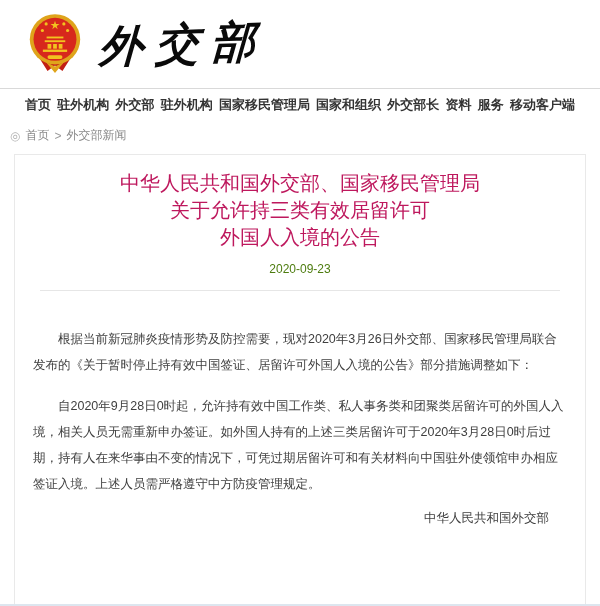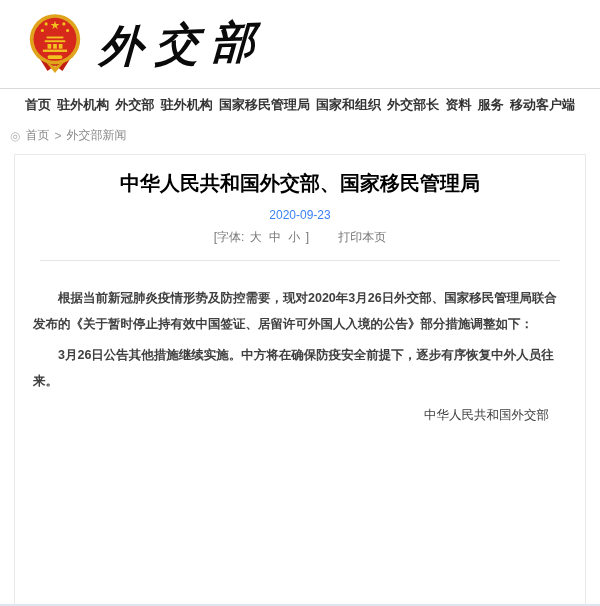--- a/index.html
+++ b/index.html
@@ -51,43 +51,43 @@
   
   .article-box {
     margin: 4px 14px 0;
     border: 1px solid #e9e9e9;
     height: 462px;
     padding-top: 15px;
     background: #ffffff;
   }
   .article-title {
     margin: 0; text-align: center;
-    font-size: 20px; font-weight: 700; color: #000000;
+    font-size: 20px; font-weight: 400; color: #be185d;
     line-height: 27px;
     font-family: "DejaVu Sans", sans-serif;
   }
   .article-date {
-    text-align: center; font-size: 12px; color: #3b82f6; margin-top: 11px;
+    text-align: center; font-size: 12px; color: #4d7c0f; margin-top: 11px;
   }
   .article-controls {
     text-align: center; font-size: 12px; color: #777777; margin-top: 7px;
   }
   .article-controls a { color: #777777; text-decoration: none; }
   .font-size-link { margin: 0 2px; }
   .print-link { margin-left: 26px; }
   .divider {
     border: none; border-top: 1px solid #e6e6e6;
     margin: 14px 25px 0;
   }
   .article-body {
     padding: 20px 18px 0;
     font-size: 12.5px; color: #404040;
   }
   .article-body p {
-    margin: 4px 0 5px; line-height: 26px; text-indent: 2em; font-weight: bold;
+    margin: 15px 0 5px; line-height: 26px; text-indent: 2em;
   }
   .signatures { margin-top: 6px; }
   .sig-line {
     text-align: right; padding-right: 18px;
     font-size: 12.5px; color: #404040; line-height: 30px;
   }
 
   
   .footer-edge {
     position: absolute; left: 0; bottom: 0;
@@ -141,38 +141,32 @@
   <div class="breadcrumb">
     <span class="bc-icon">◎</span>
     <a>首页</a>
     <span class="sep">&gt;</span>
     <a>外交部新闻</a>
   </div>
 
   <main class="article-box">
     <h1 class="article-title">
       <div>中华人民共和国外交部、国家移民管理局</div>
+      <div>关于允许持三类有效居留许可</div>
+      <div>外国人入境的公告</div>
     </h1>
 
     <div class="article-date">2020-09-23</div>
 
-    <div class="article-controls">
-      <span>[字体:</span>
-      <a class="font-size-link">大</a>
-      <a class="font-size-link">中</a>
-      <a class="font-size-link">小</a>
-      <span>]</span>
-      <a class="print-link">打印本页</a>
-    </div>
 
     <hr class="divider">
 
     <div class="article-body">
       <p>根据当前新冠肺炎疫情形势及防控需要，现对2020年3月26日外交部、国家移民管理局联合发布的《关于暂时停止持有效中国签证、居留许可外国人入境的公告》部分措施调整如下：</p>
-      <p>3月26日公告其他措施继续实施。中方将在确保防疫安全前提下，逐步有序恢复中外人员往来。</p>
+      <p>自2020年9月28日0时起，允许持有效中国工作类、私人事务类和团聚类居留许可的外国人入境，相关人员无需重新申办签证。如外国人持有的上述三类居留许可于2020年3月28日0时后过期，持有人在来华事由不变的情况下，可凭过期居留许可和有关材料向中国驻外使领馆申办相应签证入境。上述人员需严格遵守中方防疫管理规定。</p>
 
       <div class="signatures">
         <div class="sig-line">中华人民共和国外交部</div>
 
       </div>
     </div>
   </main>
 
   <div class="footer-edge"></div>
 </div>

